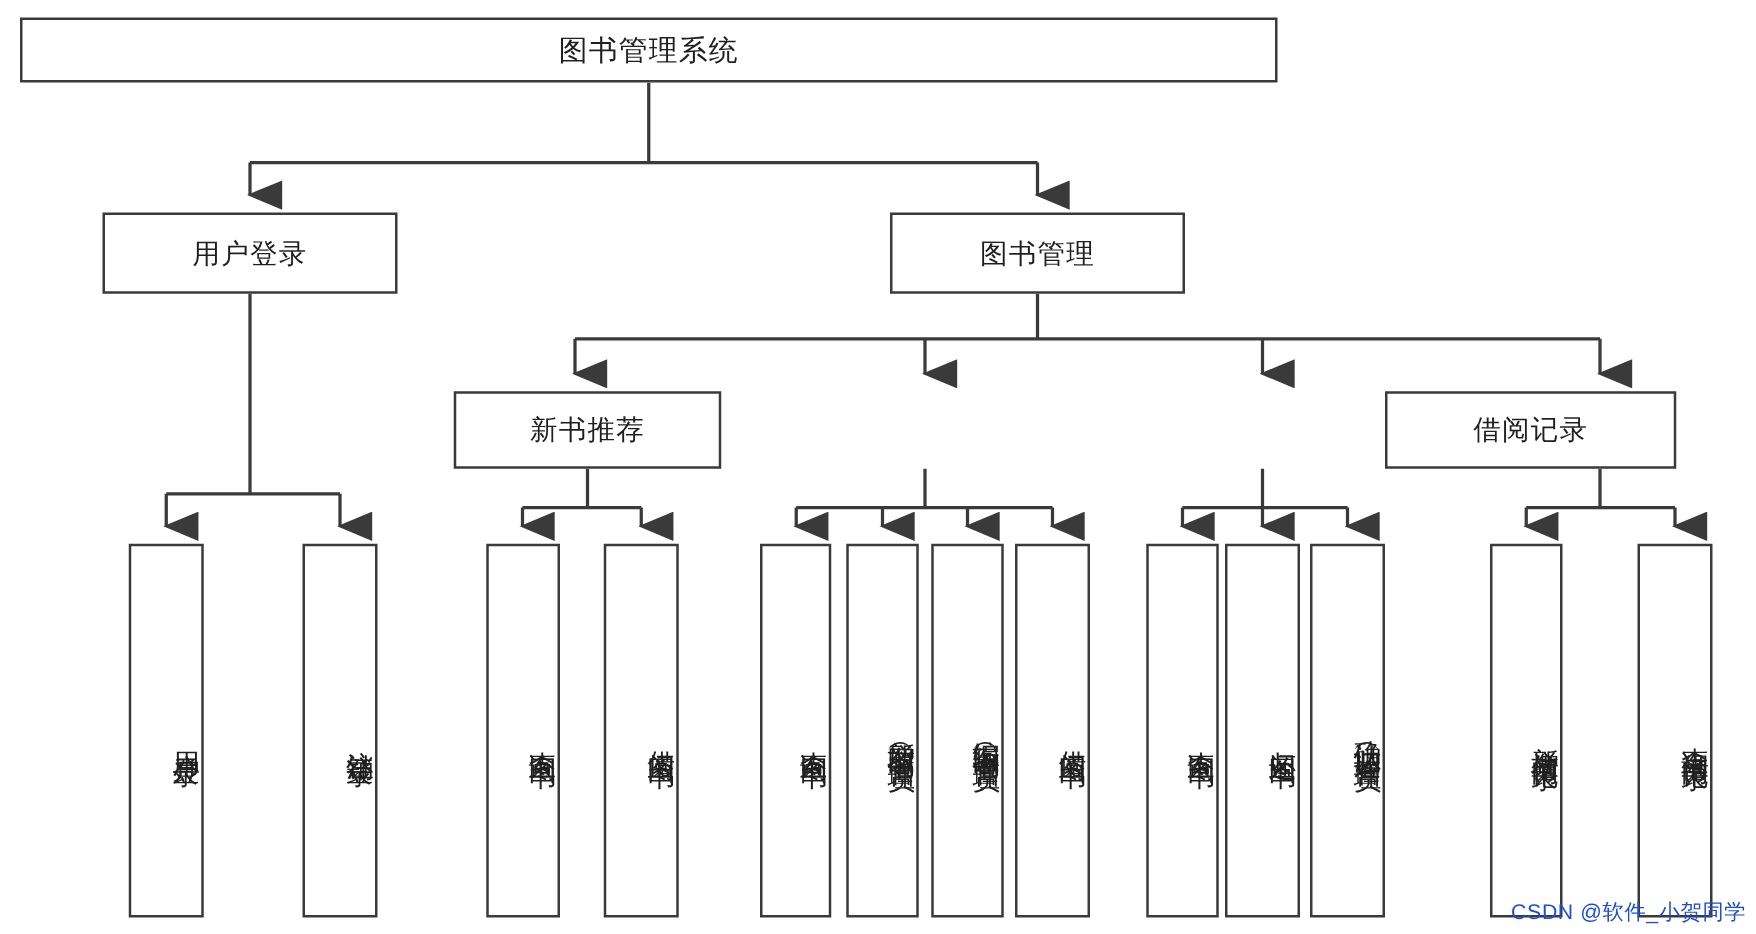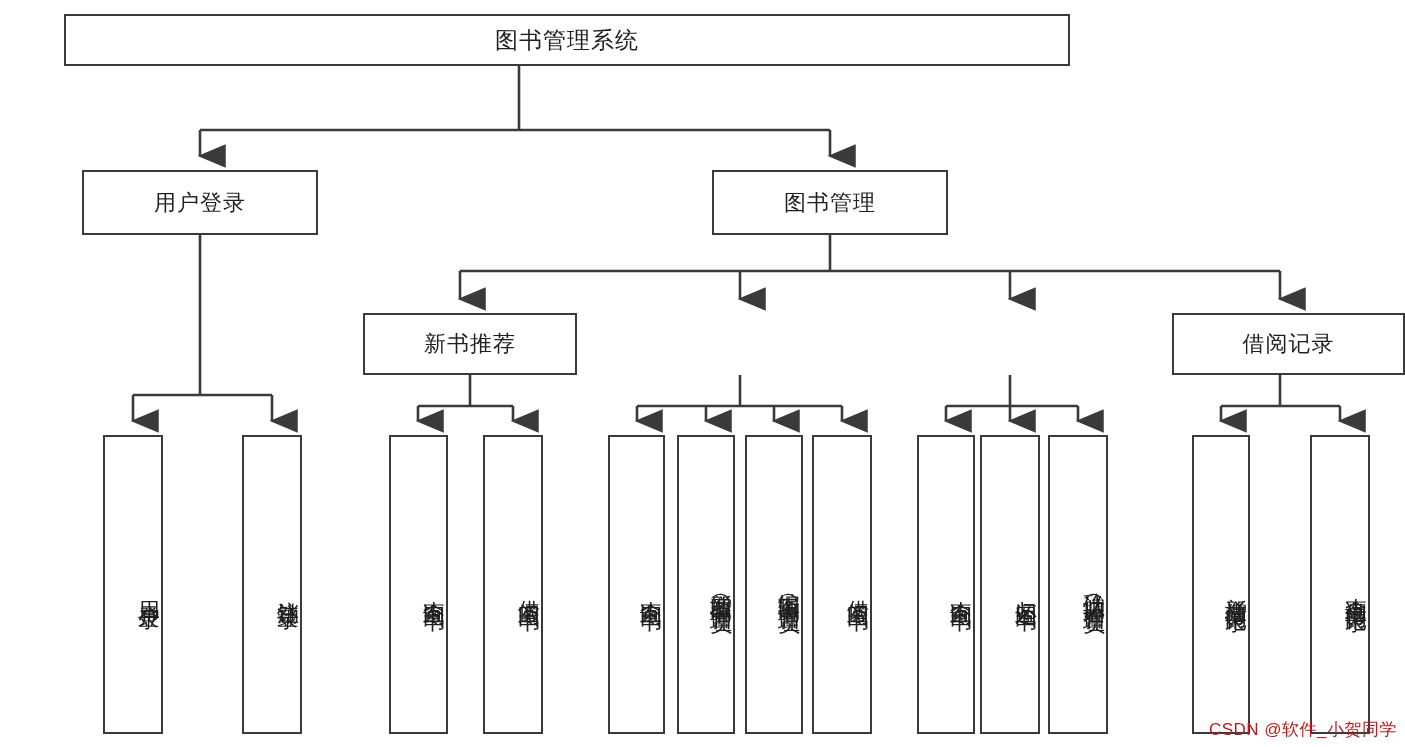--- a/index.html
+++ b/index.html
@@ -8,21 +8,21 @@
   #diagram{position:relative;width:1405px;height:747px;}
   svg#wires{position:absolute;left:0;top:0;width:1405px;height:747px;}
   .node{position:absolute;box-sizing:border-box;background:#ffffff;
         border:2px solid #3a3a3a;display:flex;align-items:center;justify-content:center;
         text-align:center;color:#1f1f1f;}
   .node.h{font-size:22px;letter-spacing:1px;}
   .node.v{writing-mode:vertical-rl;text-orientation:upright;
           font-size:22px;letter-spacing:3px;line-height:1.1;
           padding-top:8px;align-items:flex-start;justify-content:center;}
   .node.root{font-size:23px;}
-  #watermark{position:absolute;right:8px;bottom:6px;font-size:17px;color:#b91c1c;
+  #watermark{position:absolute;right:8px;bottom:6px;font-size:17px;color:#1d4ed8;
              letter-spacing:.5px;white-space:nowrap;pointer-events:none;}
 </style>
 </head>
 <body>
 
 <div id="diagram">
 
   <svg id="wires" viewBox="0 0 1405 747" xmlns="http://www.w3.org/2000/svg">
     <defs>
       <marker id="arrow" viewBox="0 0 10 12" refX="5" refY="11" markerWidth="9" markerHeight="11" orient="auto-start-reverse">
@@ -66,27 +66,27 @@
       <path d="M1010,406 L1010,421" marker-end="url(#arrow)"></path>
       <path d="M1078,406 L1078,421" marker-end="url(#arrow)"></path>
 
       <path d="M1280,375 L1280,406"></path>
       <path d="M1221,406 L1340,406"></path>
       <path d="M1221,406 L1221,421" marker-end="url(#arrow)"></path>
       <path d="M1340,406 L1340,421" marker-end="url(#arrow)"></path>
     </g>
   </svg>
 
-  <div class="node h root" style="left: 16px; top: 14px; width: 1006px; height: 52px; margin-left: 48px;">图书管理系统</div>
+  <div class="node h root" style="left: 16px; top: 14px; width: 1006px; height: 52px;">图书管理系统</div>
 
   <div class="node h" style="left: 82px; top: 170px; width: 236px; height: 65px;">用户登录</div>
   <div class="node h" style="left: 363px; top: 313px; width: 214px; height: 62px;">新书推荐</div>
 
   <div class="node h" style="left: 712px; top: 170px; width: 236px; height: 65px;">图书管理</div>
-  <div class="node h" style="left: 1172px; top: 313px; width: 233px; height: 62px;">借阅记录</div>
+  <div class="node h" style="left: 1108px; top: 313px; width: 233px; height: 62px;">借阅记录</div>
 
   <div class="node v" style="left: 103px; top: 435px; width: 60px; height: 299px;">用户登录</div>
   <div class="node v" style="left: 242px; top: 435px; width: 60px; height: 299px;">注销登录</div>
   <div class="node v" style="left: 389px; top: 435px; width: 59px; height: 299px;">查询图书</div>
   <div class="node v" style="left: 483px; top: 435px; width: 60px; height: 299px;">借阅图书</div>
   <div class="node v" style="left: 608px; top: 435px; width: 57px; height: 299px;">查询图书</div>
   <div class="node v" style="left: 677px; top: 435px; width: 58px; height: 299px;">新增图书（管理员）</div>
   <div class="node v" style="left: 745px; top: 435px; width: 58px; height: 299px;">编辑图书（管理员）</div>
   <div class="node v" style="left: 812px; top: 435px; width: 60px; height: 299px;">借阅图书</div>
   <div class="node v" style="left: 917px; top: 435px; width: 58px; height: 299px;">查询图书</div>

